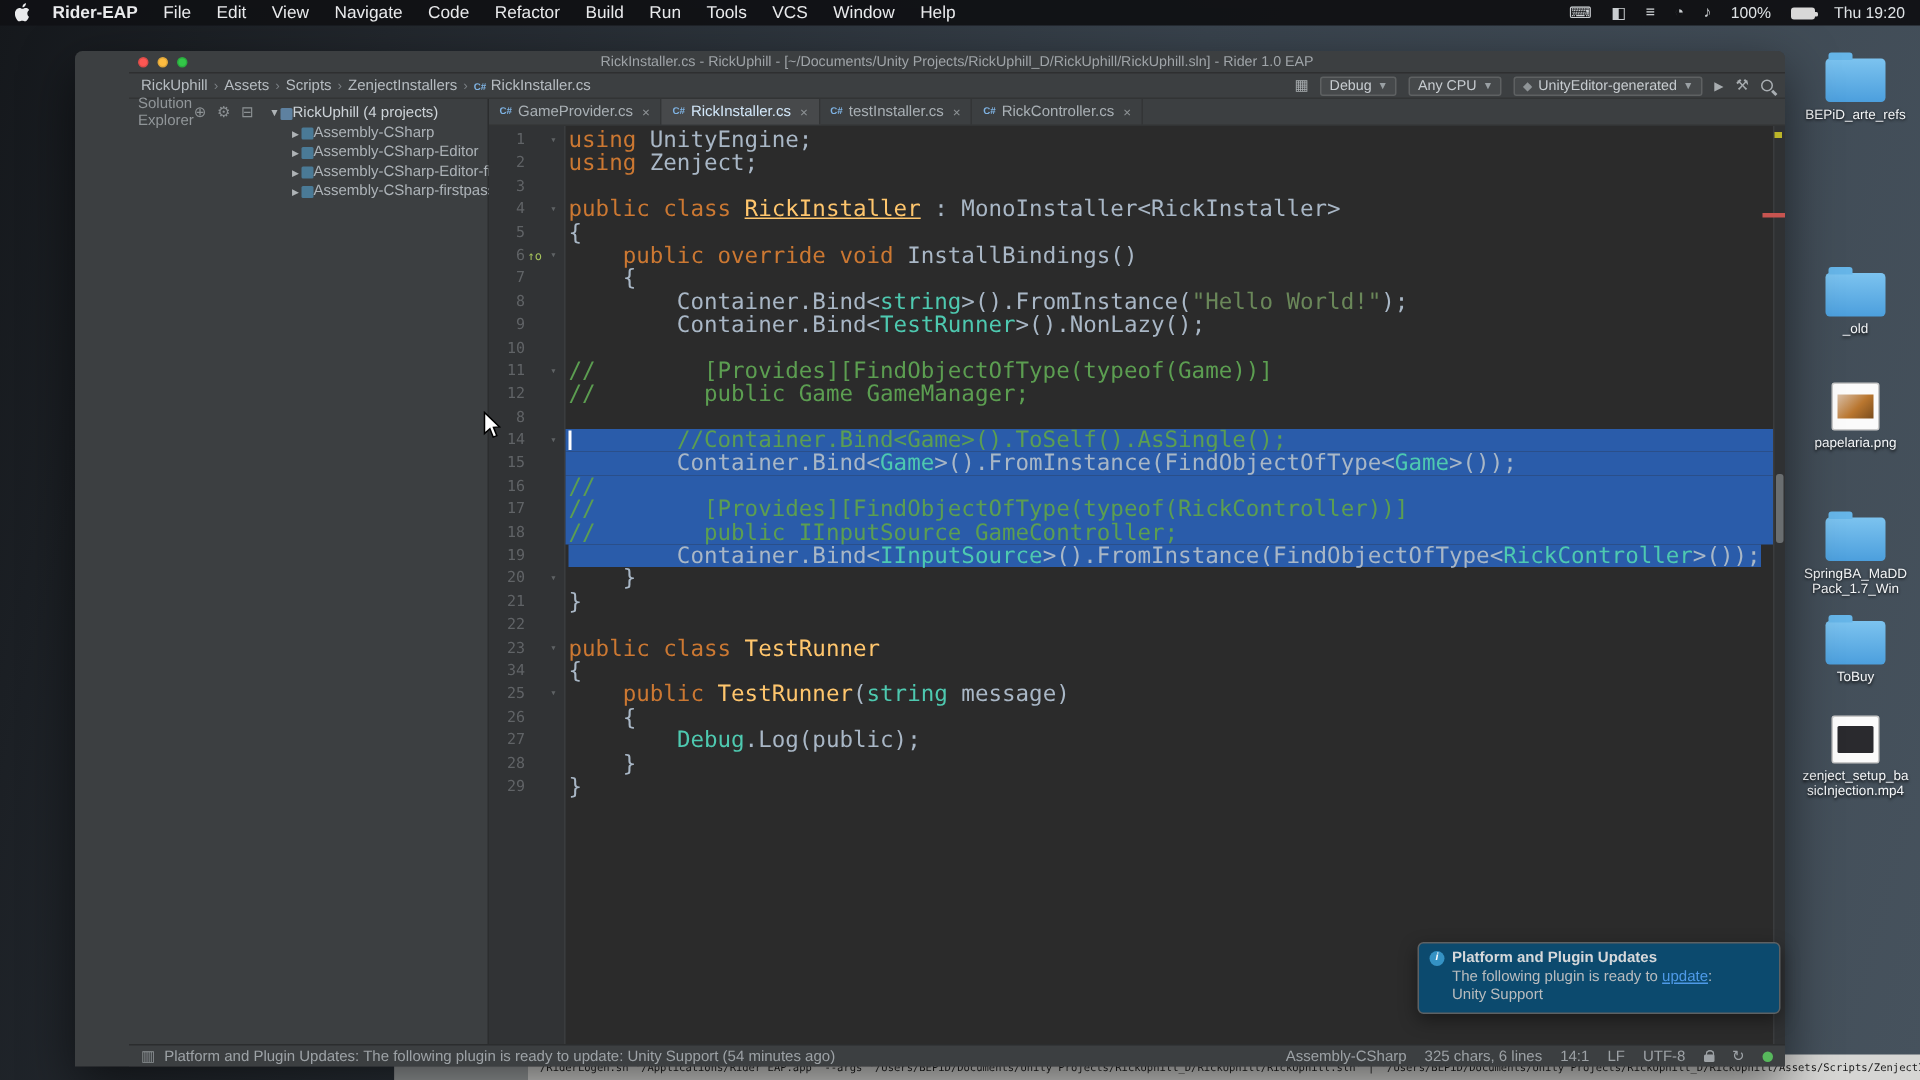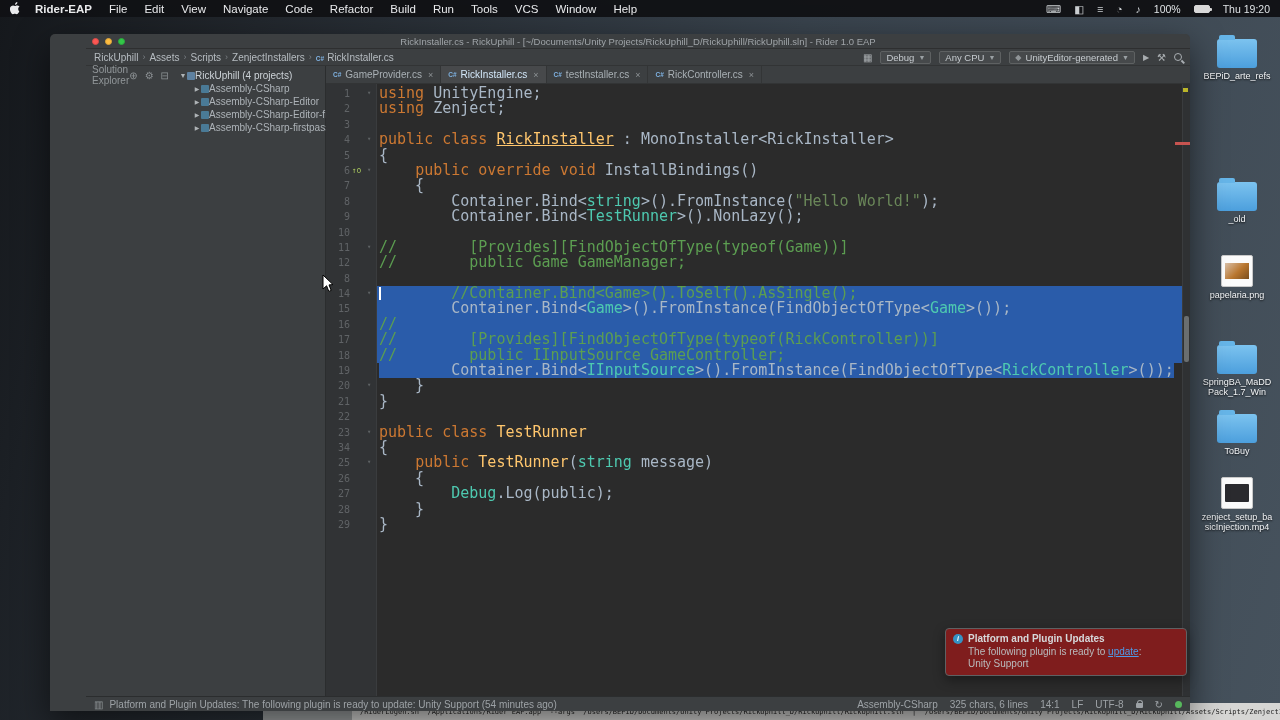--- a/index.html
+++ b/index.html
@@ -85,21 +85,21 @@
   .thumb{position:absolute;right:1px;top:232px;width:5px;height:46px;background:#6A6E70;border-radius:2px;}
   
   .statusbar{height:15px;border-top:1px solid #2b2d2e;background:#3C3F41;display:flex;align-items:center;
     padding:0 8px;font-size:10px;color:#9DA2A6;}
   .sb-left{display:flex;align-items:center;gap:6px;white-space:nowrap;overflow:hidden;}
   .sb-right{margin-left:auto;display:flex;align-items:center;gap:12px;white-space:nowrap;}
   .lockicon{display:inline-block;width:7px;height:5px;background:#9DA2A6;border-radius:1px;position:relative;margin-top:3px;}
   .lockicon:before{content:"";position:absolute;left:1px;top:-3px;width:4px;height:3px;border:1px solid #9DA2A6;border-bottom:none;border-radius:3px 3px 0 0;}
   .greendot{width:7px;height:7px;border-radius:50%;background:var(--ok);}
   
-  .notif{position:absolute;left:945px;top:628px;width:242px;height:48px;background:#7f1d1d;border:1px solid #5E6163;
+  .notif{position:absolute;left:945px;top:628px;width:242px;height:48px;background:#0c4a6e;border:1px solid #5E6163;
     border-radius:4px;box-shadow:0 4px 12px rgba(0,0,0,.4);padding:4px 7px;z-index:20;font-size:10px;}
   .ntitle{display:flex;align-items:center;gap:5px;color:#D6D8DA;font-weight:bold;}
   .ninfo{width:10px;height:10px;border-radius:50%;background:#3592C4;color:#fff;font-size:7px;font-weight:bold;
     display:flex;align-items:center;justify-content:center;flex:none;font-style:italic;}
   .nbody{margin-left:15px;margin-top:2px;color:#B9BCBE;line-height:12px;}
   .nlink{color:var(--link);text-decoration:underline;}
   
   .dicon{position:absolute;left:1200px;width:74px;text-align:center;z-index:5;}
   .dfolder{width:40px;height:29px;margin:5px auto 0;background:linear-gradient(#7CC3EF,#4C9FDD);border-radius:3px;position:relative;}
   .dfolder:before{content:"";position:absolute;left:2px;top:-4px;width:16px;height:5px;background:#66B5E8;border-radius:2px 2px 0 0;}

